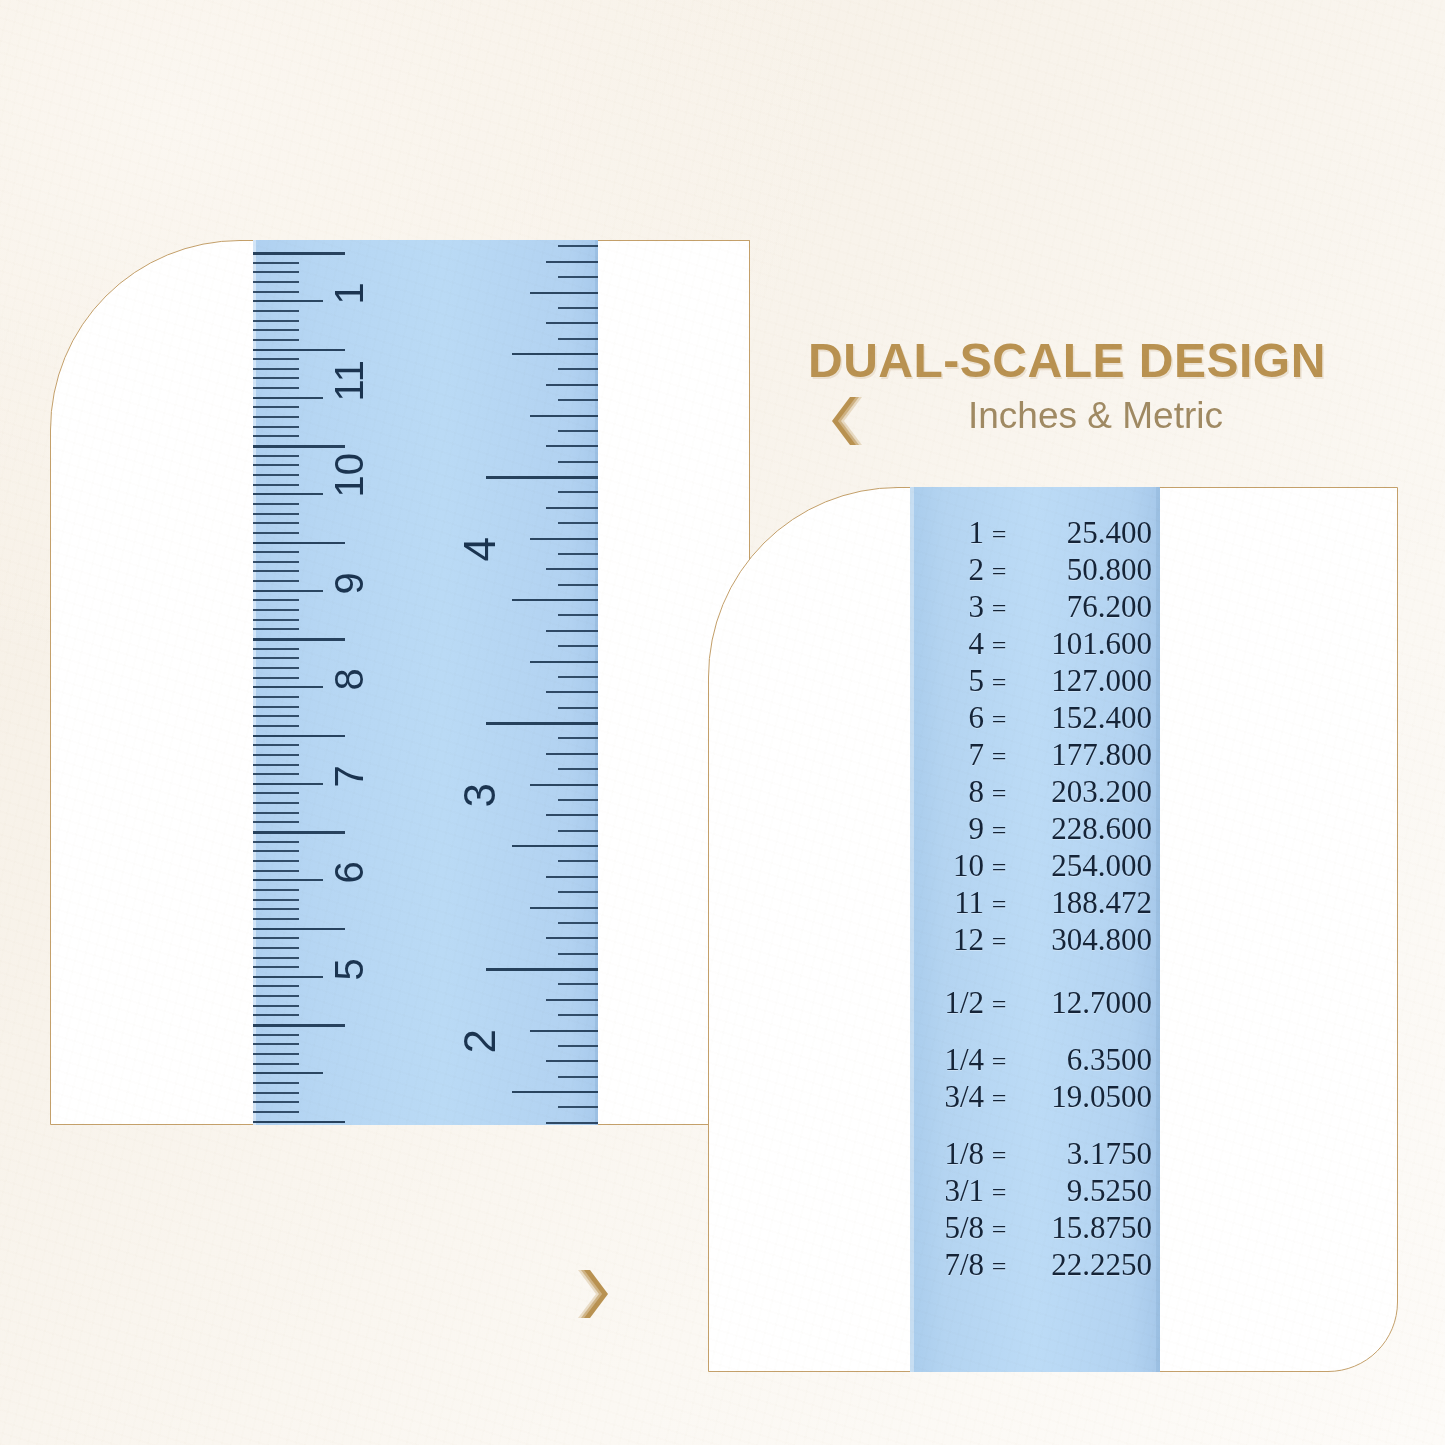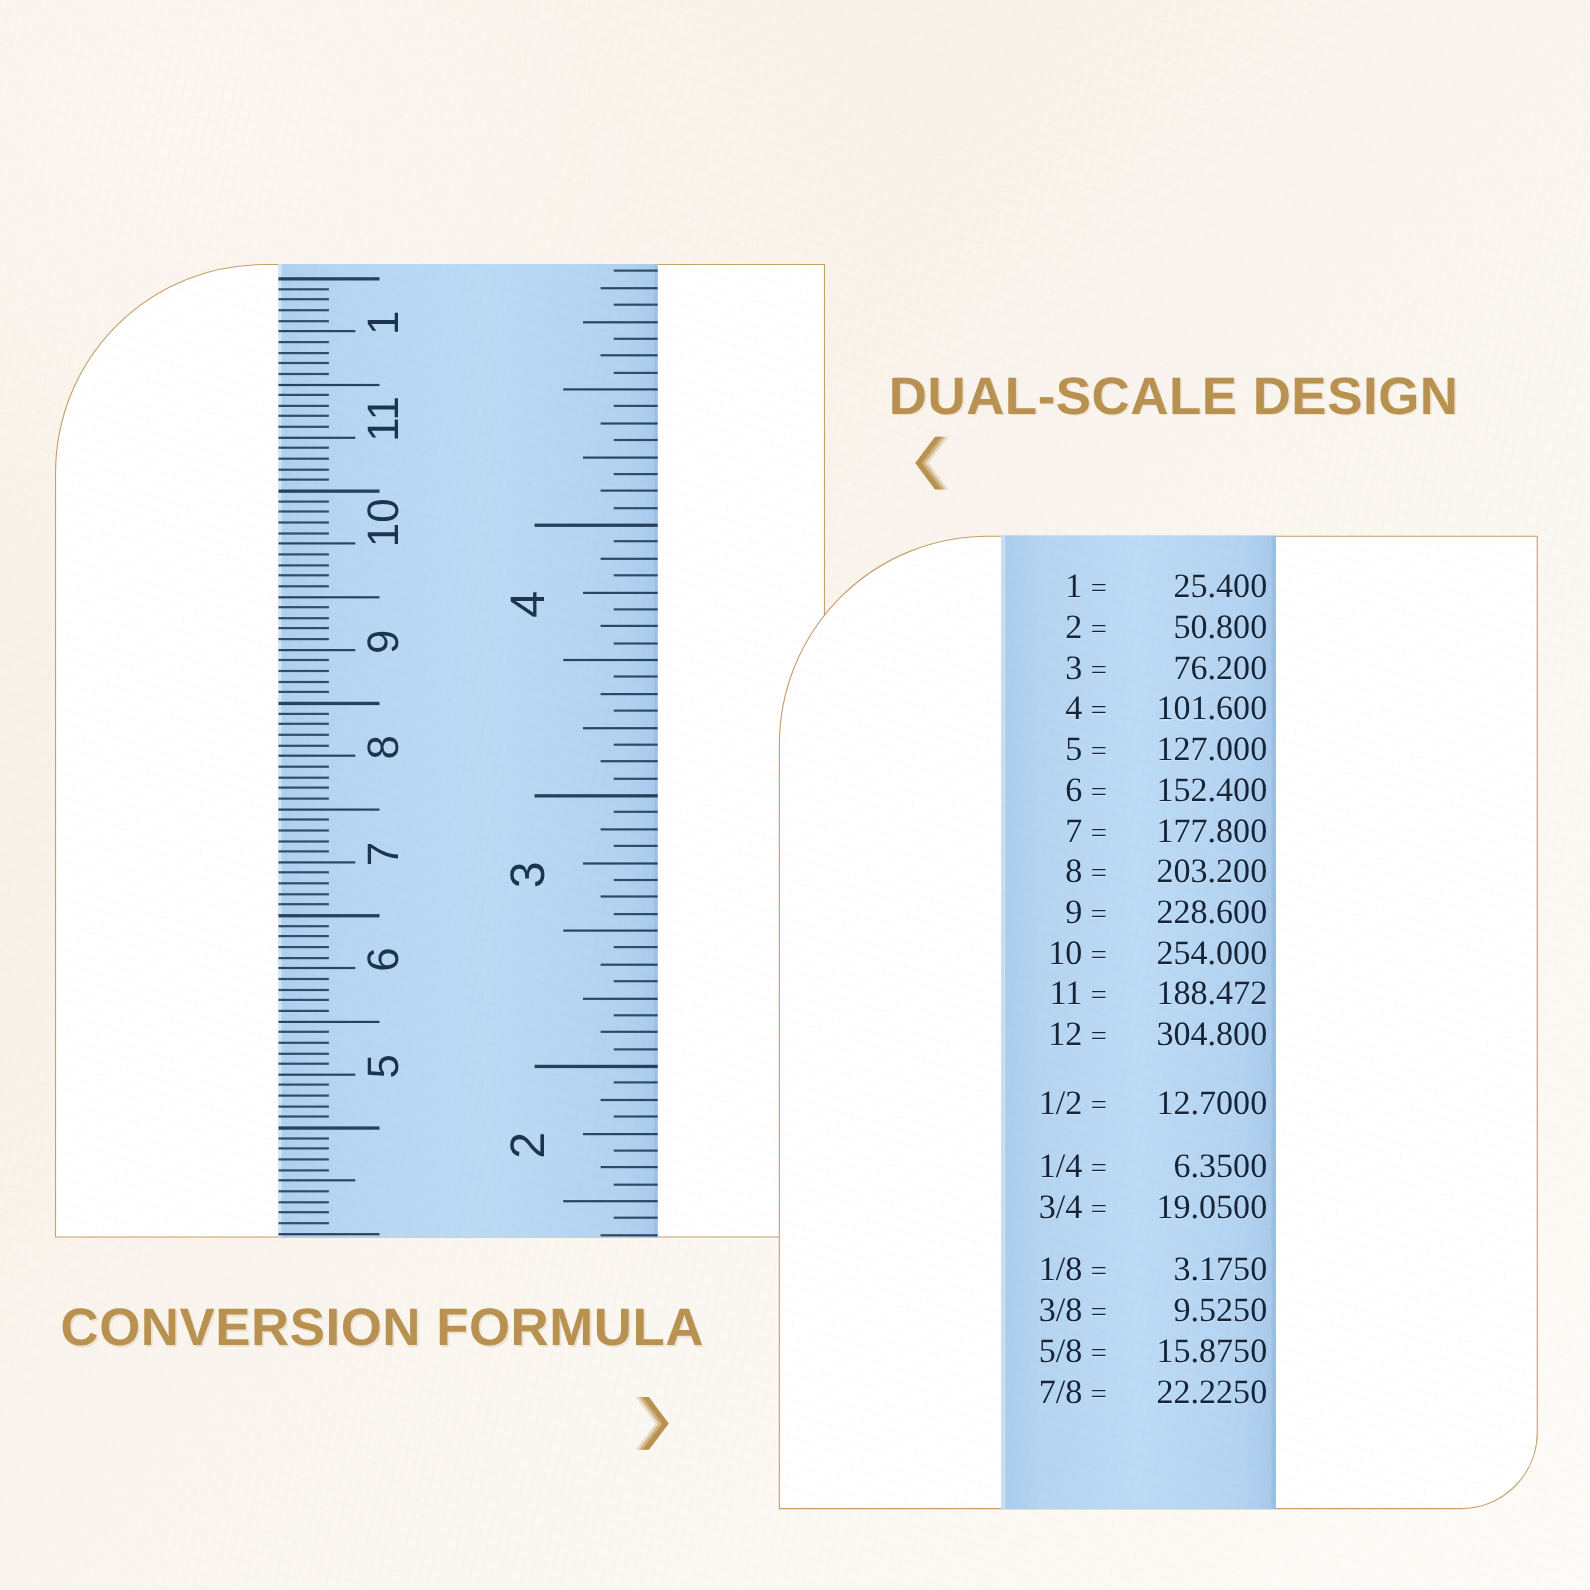--- a/index.html
+++ b/index.html
@@ -416,58 +416,58 @@
             <span class="c-eq">=</span>
             <span class="c-mm">19.0500</span>
           </div>
           <div class="gap-md"></div>
           <div class="conv-row">
             <span class="c-in">1/8</span>
             <span class="c-eq">=</span>
             <span class="c-mm">3.1750</span>
           </div>
           <div class="conv-row">
-            <span class="c-in">3/8</span>
+            <span class="c-in">3/1</span>
             <span class="c-eq">=</span>
             <span class="c-mm">9.5250</span>
           </div>
           <div class="conv-row">
             <span class="c-in">5/8</span>
             <span class="c-eq">=</span>
             <span class="c-mm">15.8750</span>
           </div>
           <div class="conv-row">
             <span class="c-in">7/8</span>
             <span class="c-eq">=</span>
             <span class="c-mm">22.2250</span>
           </div>
         </div>
     </div>
   </div>
 
   <div class="feat-title" id="dual-title">DUAL-SCALE DESIGN</div>
+  <div class="feat-sub" id="dual-sub">Inches &amp; Metric</div>
   <div class="chev-group" id="dual-chevrons">
       <span class="chev">
         <svg width="34" height="52" viewBox="0 0 34 52">
           <polygon points="20,2 26,2 8,26 26,50 20,50 2,26" fill="#B99251" opacity="1"></polygon>
         </svg>
       </span>
       <span class="chev">
         <svg width="34" height="52" viewBox="0 0 34 52">
           <polygon points="20,2 26,2 8,26 26,50 20,50 2,26" fill="#B99251" opacity="0.55"></polygon>
         </svg>
       </span>
       <span class="chev">
         <svg width="34" height="52" viewBox="0 0 34 52">
           <polygon points="20,2 26,2 8,26 26,50 20,50 2,26" fill="#B99251" opacity="0.28"></polygon>
         </svg>
       </span>
     </div>
 
-  <div class="feat-title" id="conv-title">CONVERSION FORMULA</div>
   <div class="chev-group" id="conv-chevrons">
       <span class="chev">
         <svg width="34" height="52" viewBox="0 0 34 52">
           <polygon points="6,2 12,2 30,26 12,50 6,50 24,26" fill="#B99251" opacity="0.28"></polygon>
         </svg>
       </span>
       <span class="chev">
         <svg width="34" height="52" viewBox="0 0 34 52">
           <polygon points="6,2 12,2 30,26 12,50 6,50 24,26" fill="#B99251" opacity="0.55"></polygon>
         </svg>

